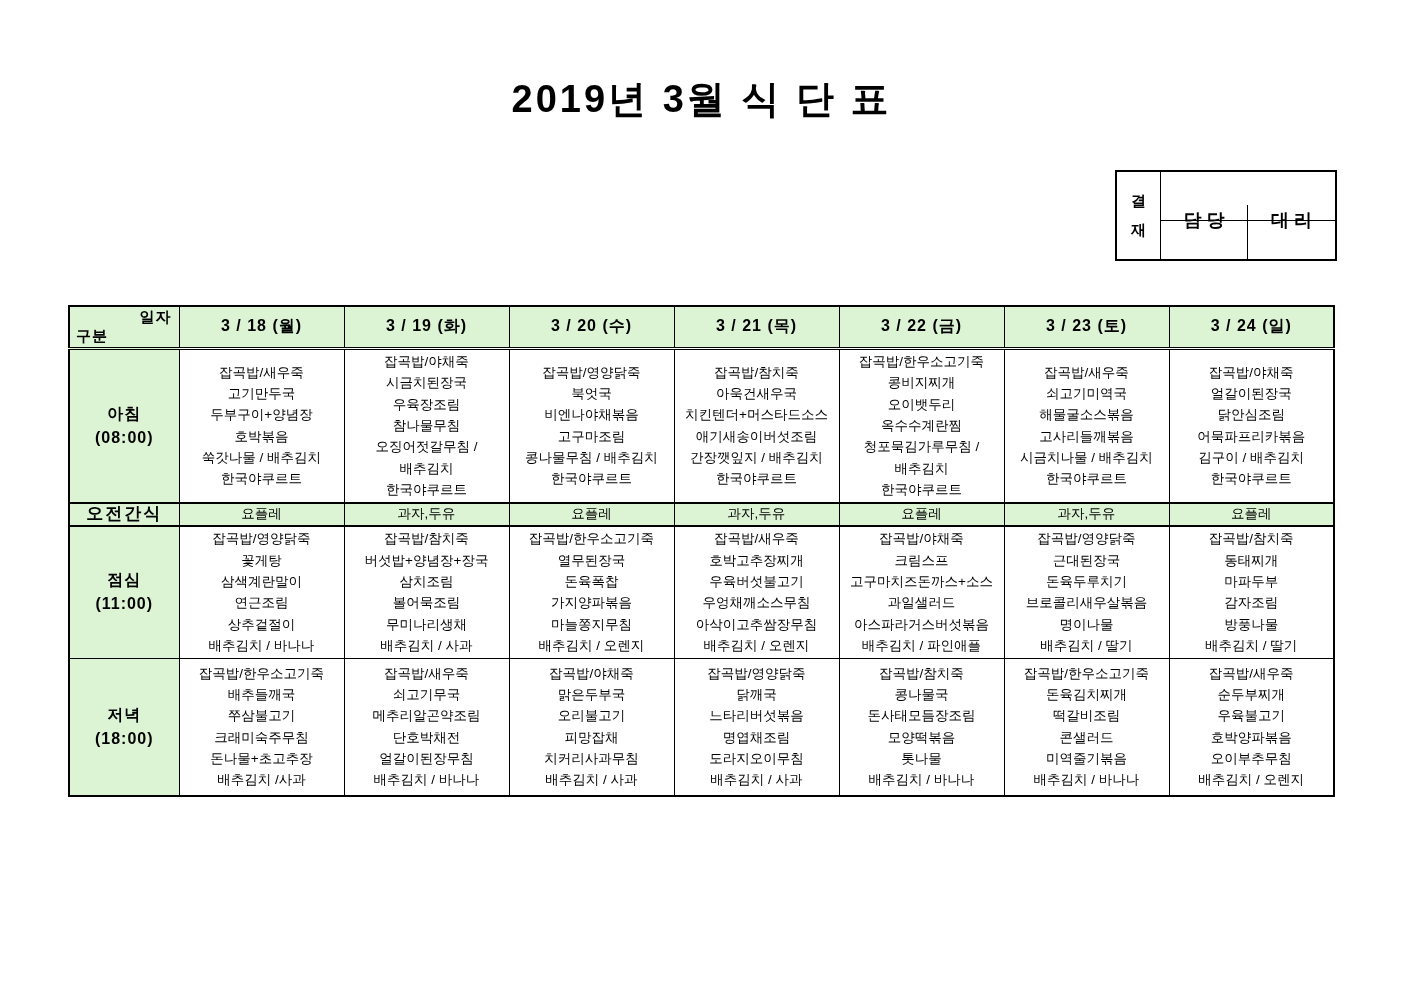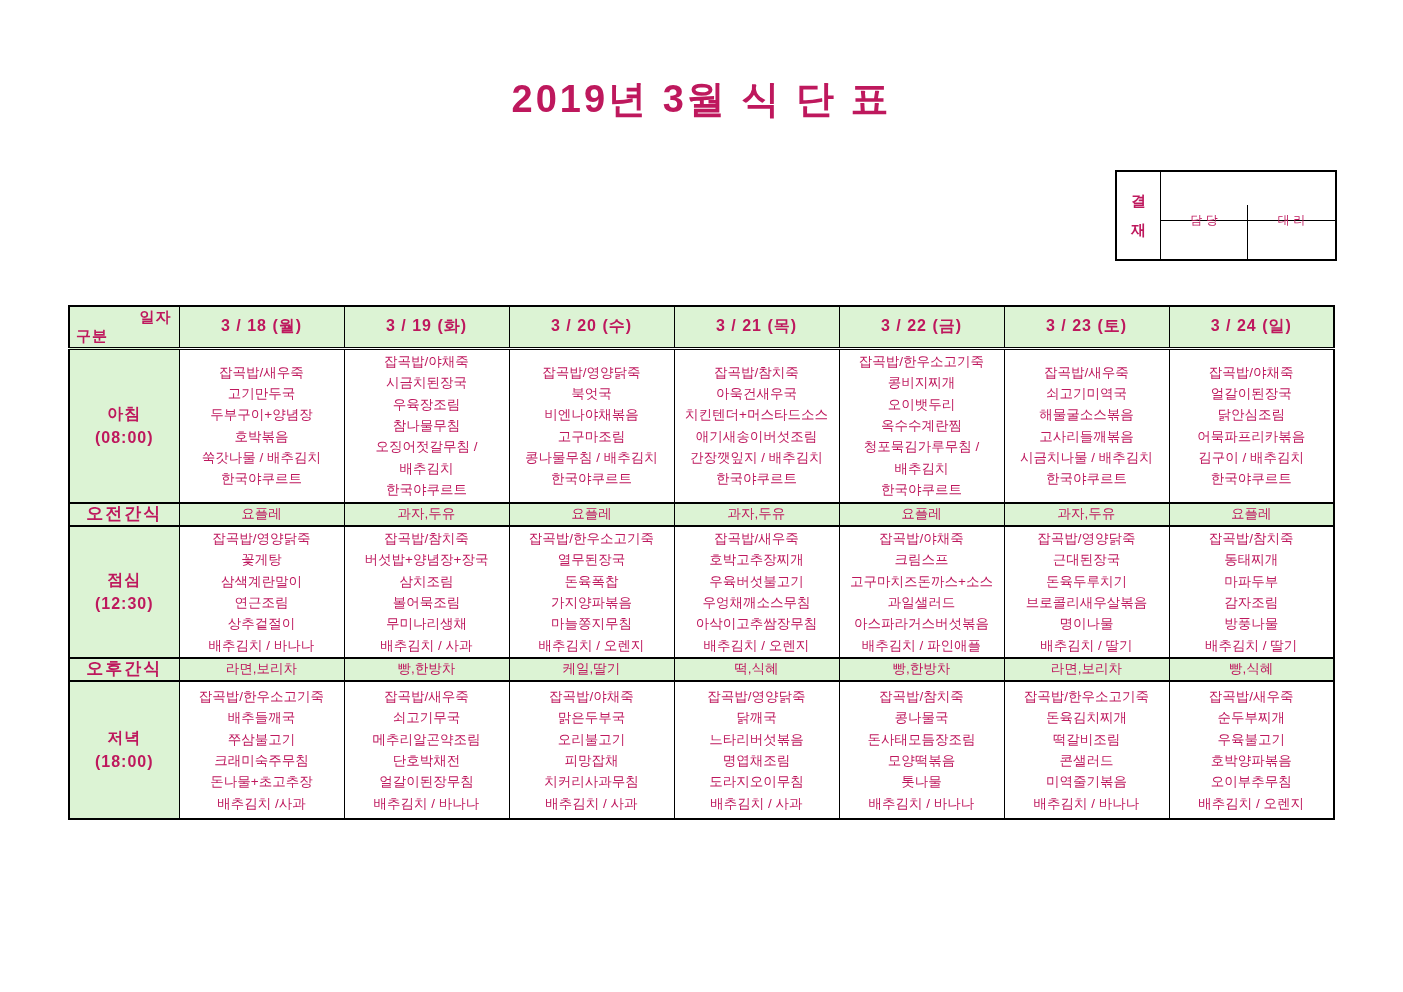--- a/index.html
+++ b/index.html
@@ -1,39 +1,39 @@
 <!DOCTYPE html>
 <html lang="ko" style="--green: #dcf3d4;"><head>
 <meta charset="utf-8">
 <style>
   :root { --green:#dcf3d4; }
   * { box-sizing:border-box; }
   body { margin:0; background:#fff; }
   .page {
-    position:relative; width:1403px; height:992px; background:#fff; color:#be185d;
+    position:relative; width:1403px; height:992px; background:#fff; color:#000000;
     font-family:"Liberation Sans","DejaVu Sans",sans-serif; overflow:hidden;
   }
   .title {
     position:absolute; top:74px; left:0; width:100%;
     text-align:center; font-size:38px; font-weight:bold; letter-spacing:3px;
   }
   
   .approval {
     position:absolute; left:1115px; top:170px; width:222px; height:91px;
     border:2px solid #000; display:flex; background:#fff;
   }
   .ap-label {
     width:44px; border-right:1px solid #000; display:flex; align-items:center;
     justify-content:center; text-align:center; white-space:pre-line;
     font-size:15px; font-weight:bold; line-height:1.9;
   }
   .ap-grid { flex:1; display:grid; grid-template-columns:1fr 1fr; grid-template-rows:33px 1fr; }
   .ap-head {
     display:flex; align-items:center; justify-content:center;
-    font-size:12px; font-weight:normal; border-bottom:1px solid #000;margin-top:48px;
+    font-size:18px; font-weight:bold; border-bottom:1px solid #000;margin-top:48px;
   }
   .ap-head.first { border-right:1px solid #000; }
   .ap-cell.first { border-right:1px solid #000; }
   .subtitle {
     position:absolute; left:66px; top:267px;
     font-size:21px; font-weight:bold; letter-spacing:1px;
   }
   
   .menu-table {
     position:absolute; left:68px; top:305px;
@@ -172,21 +172,21 @@
         <td>요플레</td>
         <td>과자,두유</td>
         <td>요플레</td>
         <td>과자,두유</td>
         <td>요플레</td>
         <td>과자,두유</td>
         <td>요플레</td>
       </tr>
       <tr class="r-lunch">
         <td class="row-label">점심
-(12:30)</td>
+(11:00)</td>
         <td class="meal">잡곡밥/영양닭죽
 꽃게탕
 삼색계란말이
 연근조림
 상추겉절이
 배추김치 / 바나나</td>
         <td class="meal">잡곡밥/참치죽
 버섯밥+양념장+장국
 삼치조림
 볼어묵조림
@@ -216,30 +216,20 @@
 브로콜리새우살볶음
 명이나물
 배추김치 / 딸기</td>
         <td class="meal">잡곡밥/참치죽
 동태찌개
 마파두부
 감자조림
 방풍나물
 배추김치 / 딸기</td>
       </tr>
-      <tr class="snack">
-        <td class="row-label">오후간식</td>
-        <td>라면,보리차</td>
-        <td>빵,한방차</td>
-        <td>케일,딸기</td>
-        <td>떡,식혜</td>
-        <td>빵,한방차</td>
-        <td>라면,보리차</td>
-        <td>빵,식혜</td>
-      </tr>
       <tr class="r-dinner">
         <td class="row-label">저녁
 (18:00)</td>
         <td class="meal">잡곡밥/한우소고기죽
 배추들깨국
 쭈삼불고기
 크래미숙주무침
 돈나물+초고추장
 배추김치 /사과</td>
         <td class="meal">잡곡밥/새우죽

